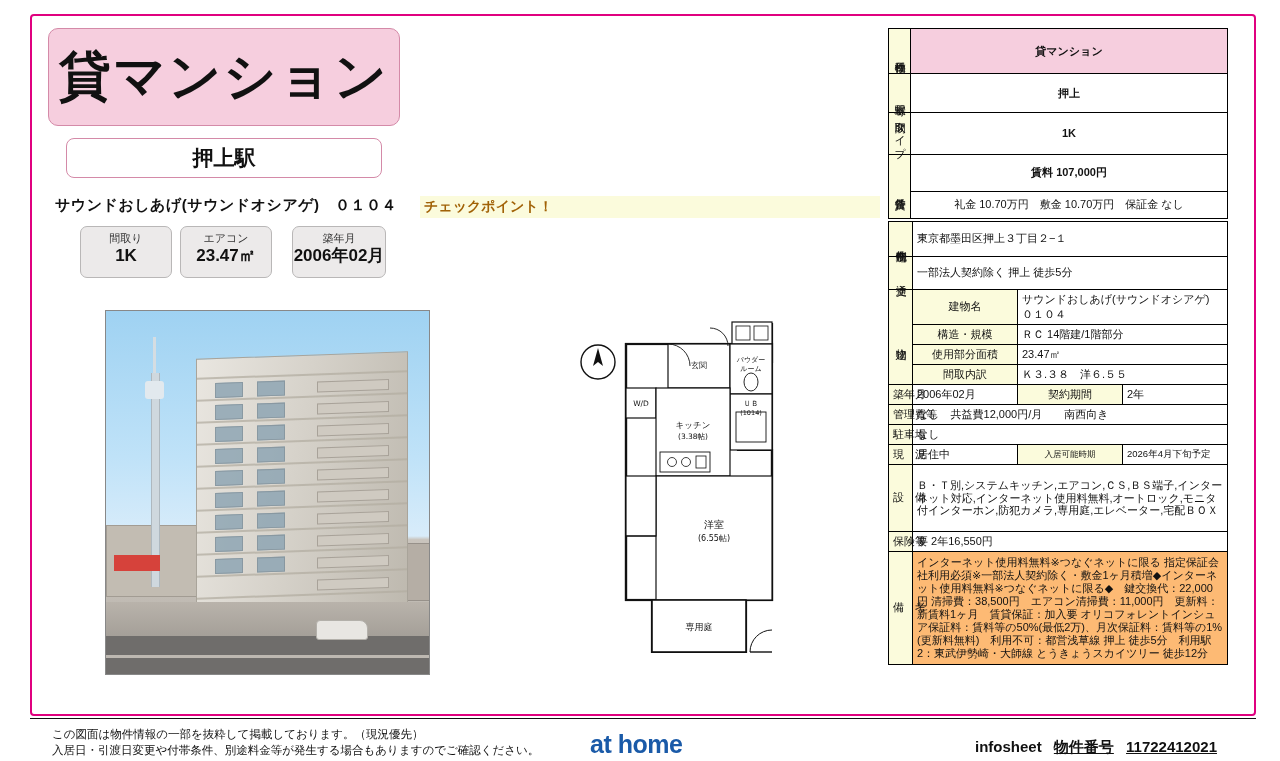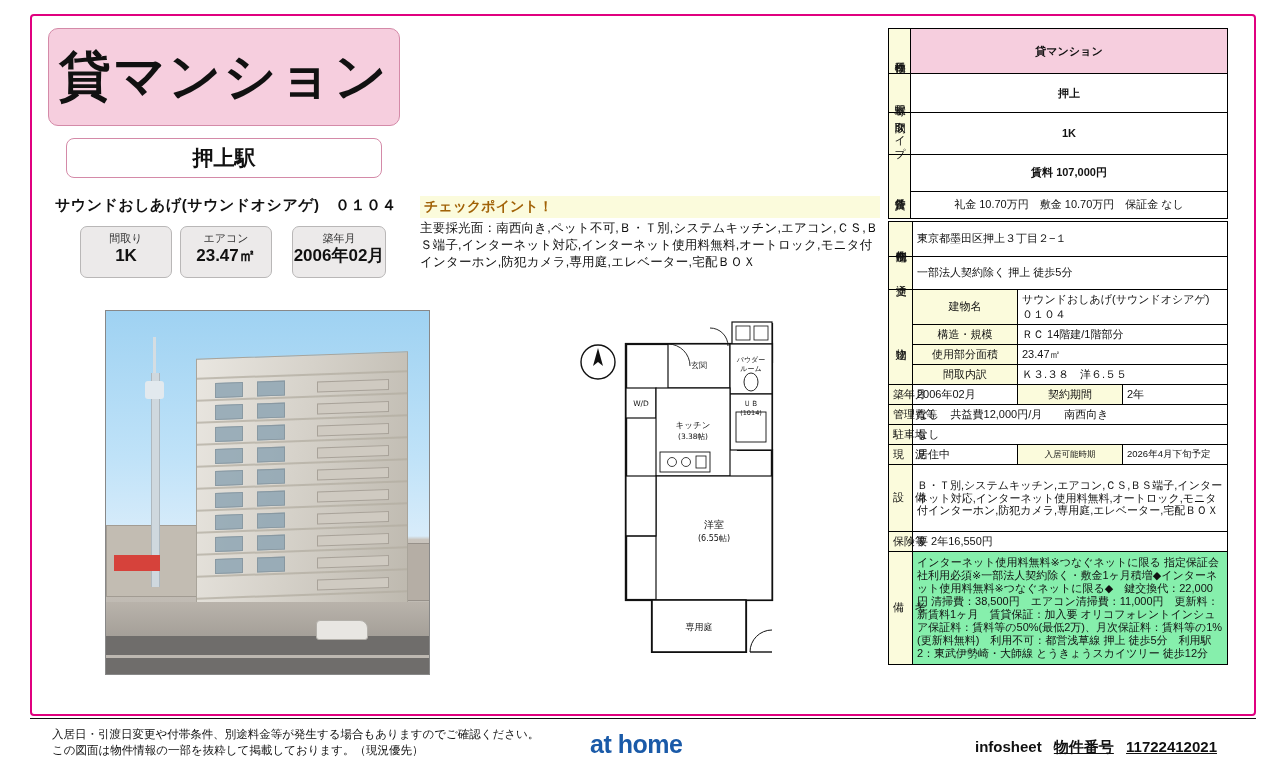--- a/index.html
+++ b/index.html
@@ -134,21 +134,21 @@
   .hdr-station{text-align:center;font-size:25px;font-weight:bold;height:36px;}
   .hdr-type{text-align:center;font-size:23px;font-weight:bold;height:33px;}
   .hdr-rent{text-align:center;font-size:23px;font-weight:bold;height:34px;}
   .hdr-cond{text-align:center;font-size:12.5px;height:24px;}
 
   .tbl2{border-collapse:collapse;width:340px;table-layout:fixed;margin-top:2px;}
   .tbl2 td{border:1px solid #000;padding:2px 4px;font-size:11px;color:#111;vertical-align:middle;}
   .addr{font-size:13px;height:30px;}
   .access{font-size:12px;height:28px;}
   .big-val{font-size:13px;}
-  .note-cell{font-size:10px;line-height:13px;background:#86efac;}
+  .note-cell{font-size:10px;line-height:13px;background:#fdba74;}
   .spec-cell{font-size:10px;line-height:12.5px;}
 
   
   .foot-note{
     position:absolute;left:52px;top:726px;width:540px;
     font-size:11.5px;line-height:16px;color:#111;
   }
   .athome{
     position:absolute;left:590px;top:730px;font-size:25px;font-weight:bold;color:#1a5aa8;
     letter-spacing:-0.5px;
@@ -185,21 +185,20 @@
   <div class="pill" id="pill2">
     <div class="lbl">エアコン</div>
     <div class="val">23.47㎡</div>
   </div>
   <div class="pill" id="pill3">
     <div class="lbl">築年月</div>
     <div class="val">2006年02月</div>
   </div>
 
   <div class="cp-title">チェックポイント！</div>
-  <div class="cp-body">主要採光面：南西向き,ペット不可,Ｂ・Ｔ別,システムキッチン,エアコン,ＣＳ,ＢＳ端子,インターネット対応,インターネット使用料無料,オートロック,モニタ付インターホン,防犯カメラ,専用庭,エレベーター,宅配ＢＯＸ</div>
 
   <div class="photo">
     <div class="lowbldg"></div>
     <div class="lowbldg2"></div>
     <div class="tree">
       <div class="tip"></div>
         <div class="shaft"></div>
         <div class="pod"></div>
     </div>
     <div class="bldg">
@@ -395,22 +394,22 @@
       <tr>
         <td class="lcap" style="background:#fbfbdc">備　考</td>
         <td colspan="3" class="note-cell" style="height:108px">インターネット使用料無料※つなぐネットに限る 指定保証会社利用必須※一部法人契約除く・敷金1ヶ月積増◆インターネット使用料無料※つなぐネットに限る◆　鍵交換代：22,000円 清掃費：38,500円　エアコン清掃費：11,000円　更新料：新賃料1ヶ月　賃貸保証：加入要 オリコフォレントインシュア保証料：賃料等の50%(最低2万)、月次保証料：賃料等の1%(更新料無料)　利用不可：都営浅草線 押上 徒歩5分　利用駅2：東武伊勢崎・大師線 とうきょうスカイツリー 徒歩12分</td>
       </tr>
     </tbody>
       </table>
   </div>
 
   <div class="foot-line"></div>
   <div class="foot-note">
+    <div>この図面は物件情報の一部を抜粋して掲載しております。（現況優先）</div>
     <div>入居日・引渡日変更や付帯条件、別途料金等が発生する場合もありますのでご確認ください。</div>
-    <div>この図面は物件情報の一部を抜粋して掲載しております。（現況優先）</div>
   </div>
   <div class="athome">
     <span>at home</span>
   </div>
   <div class="infosheet">
     <span>infosheet</span>
     <span class="num">物件番号</span>
     <span class="num">11722412021</span>
   </div>
 

